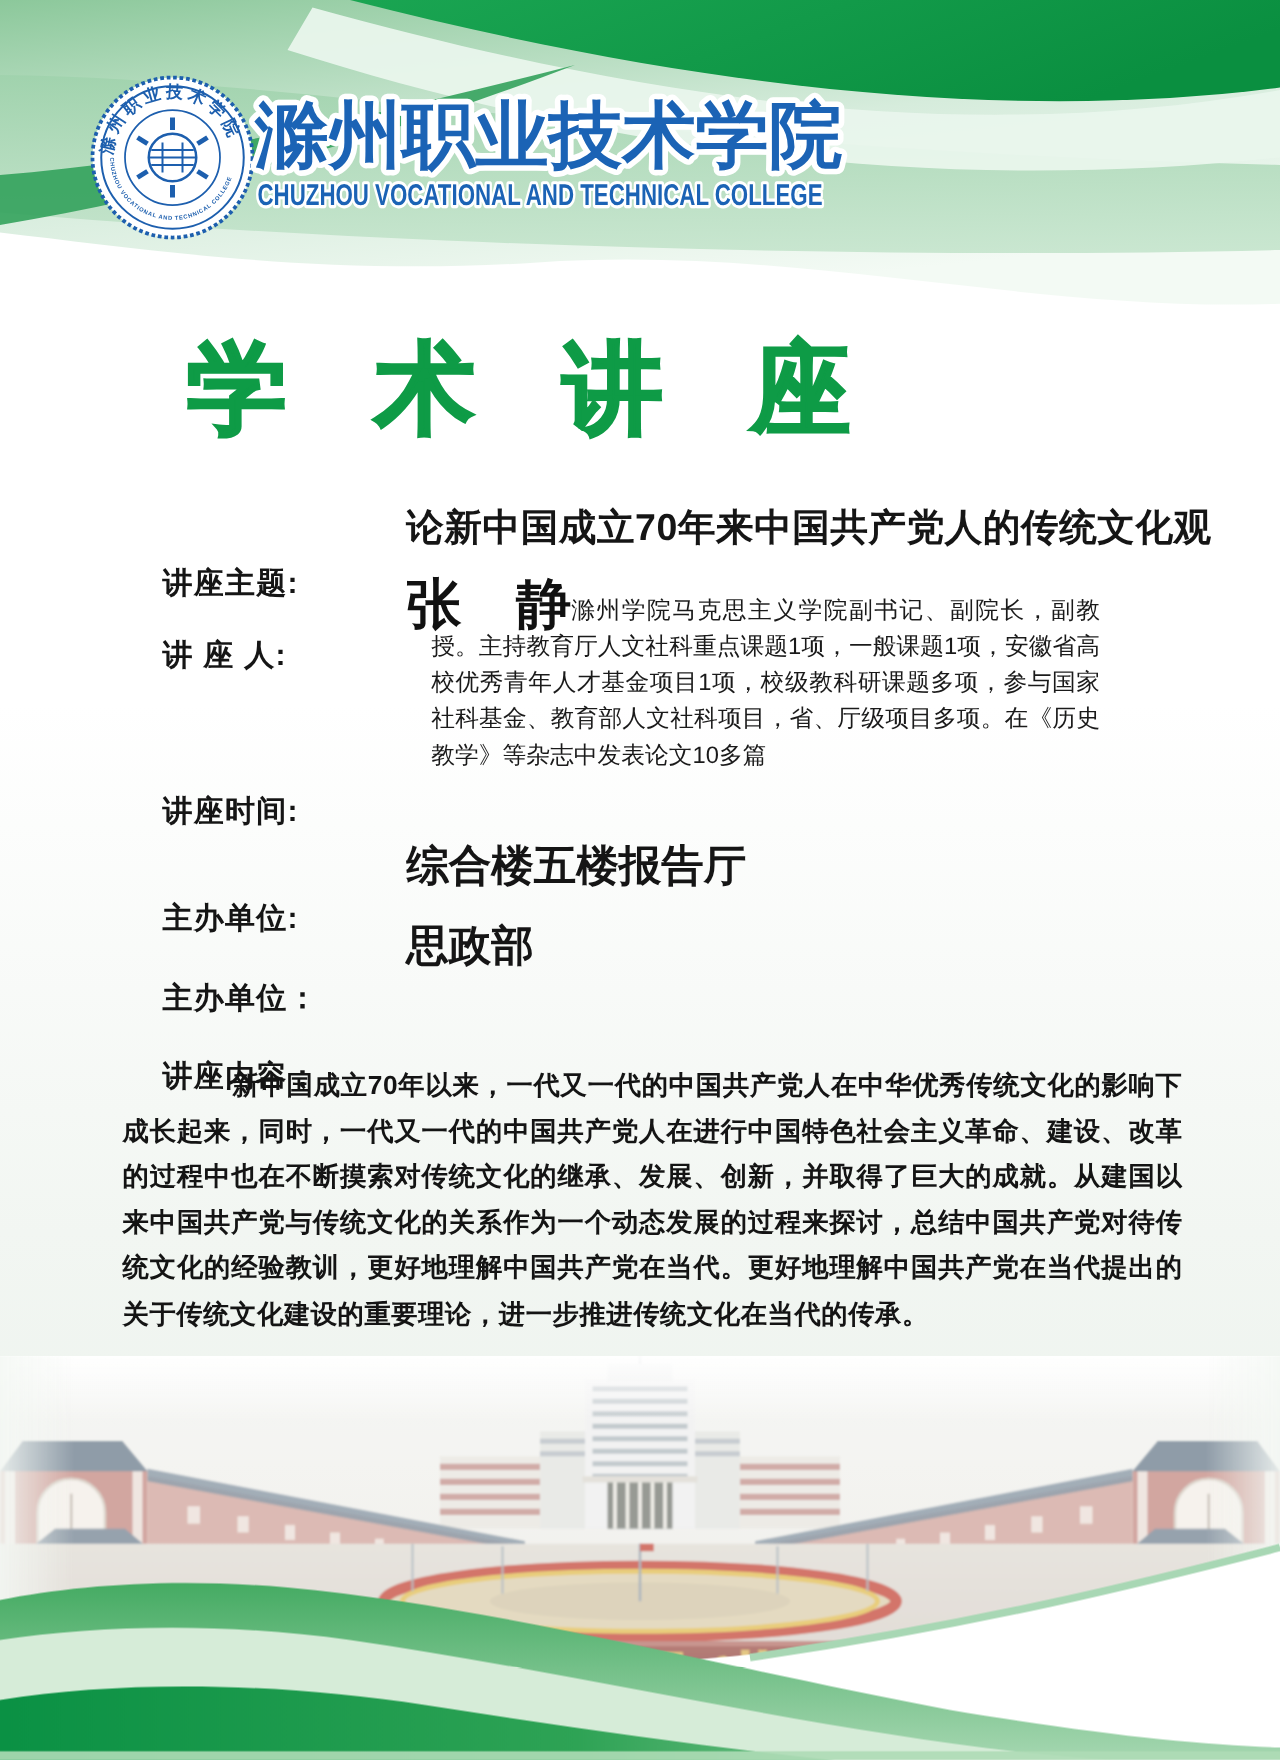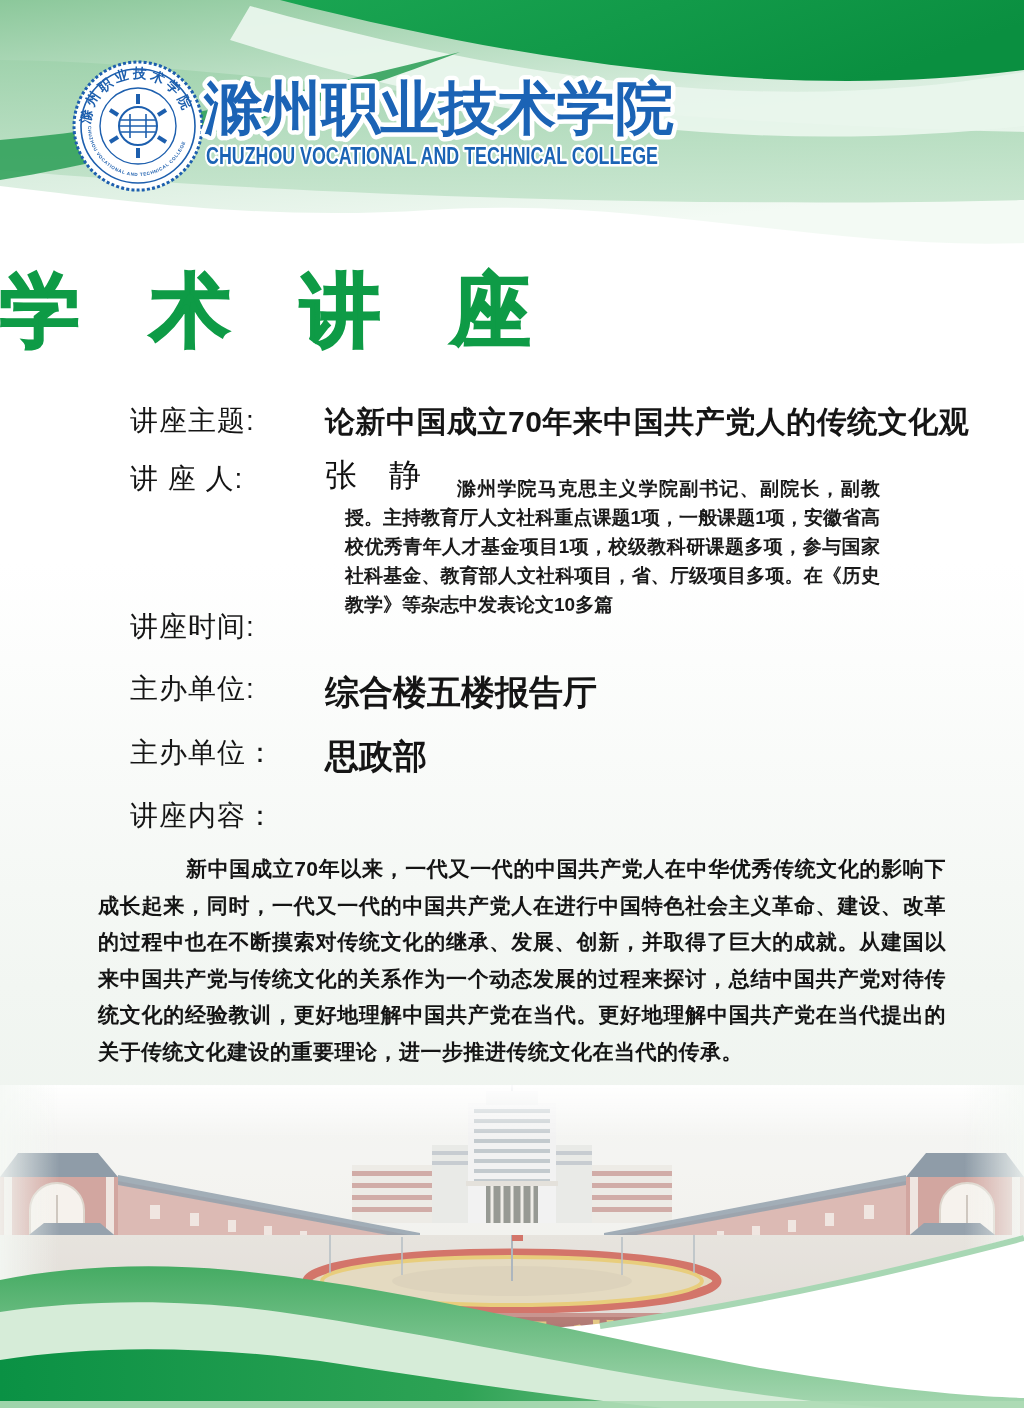--- a/index.html
+++ b/index.html
@@ -9,33 +9,33 @@
     font-family:"Liberation Sans","DejaVu Sans",sans-serif;
   }
   
   .header{position:absolute;top:0;left:0;width:1024px;height:250px;z-index:3;}
   .header svg{display:block;}
   .seal{position:absolute;left:70px;top:58px;width:136px;height:136px;z-index:4;}
   .college-name{position:absolute;left:192px;top:66px;width:790px;height:120px;z-index:4;}
   
   .poster-title{
     position:absolute;top:258px;left:0;width:832px;z-index:4;
-    font-size:80px;font-weight:bold;color:#0e9b46;
+    text-align:center;font-size:80px;font-weight:bold;color:#0e9b46;
     -webkit-text-stroke:2px #0e9b46;word-spacing:44px;letter-spacing:2px;white-space:nowrap;
   }
   
   .row{position:absolute;left:130px;width:840px;display:flex;align-items:flex-start;z-index:4;}
-  .lbl{flex:0 0 195px;font-size:28px;font-weight:normal;color:#151515;letter-spacing:1px;white-space:nowrap;}
+  .lbl{flex:0 0 195px;font-size:24px;font-weight:bold;color:#151515;letter-spacing:1px;white-space:nowrap;margin-top:48px;}
   .val{font-size:34px;font-weight:bold;color:#151515;white-space:nowrap;}
   .val.topic{font-size:30px;letter-spacing:0.5px;}
   .speaker-block{position:relative;flex:1 1 auto;}
-  .speaker-name{position:absolute;left:0;top:-6px;font-size:32px;font-weight:normal;color:#111;white-space:nowrap;text-align:center;}
+  .speaker-name{position:absolute;left:0;top:-6px;font-size:44px;font-weight:bold;color:#111;white-space:nowrap;text-align:center;}
   .speaker-bio{
     margin:0 0 16px 20px;padding-top:14px;width:535px;
-    font-size:19px;line-height:29px;font-weight:bold;color:#1a1a1a;
+    font-size:19px;line-height:29px;font-weight:normal;color:#1a1a1a;
     text-indent:112px;text-align:justify;
   }
   .paragraph{
     position:absolute;left:98px;top:851px;width:848px;z-index:4;margin:0;
     font-size:21px;line-height:36.5px;font-weight:bold;color:#141414;
     text-indent:88px;text-align:justify;letter-spacing:0.5px;
   }
   
   .photo{position:absolute;left:0;top:1085px;width:1024px;height:290px;z-index:1;}
   .photo-fade-top{position:absolute;left:0;top:1085px;width:1024px;height:55px;z-index:2;
@@ -122,21 +122,21 @@
   </div>
 
   <div class="row" style="top:460px">
     <span class="lbl">讲 座 人:</span>
     <div class="speaker-block">
       <span class="speaker-name">张　静</span>
       <p class="speaker-bio">滁州学院马克思主义学院副书记、副院长，副教授。主持教育厅人文社科重点课题1项，一般课题1项，安徽省高校优秀青年人才基金项目1项，校级教科研课题多项，参与国家社科基金、教育部人文社科项目，省、厅级项目多项。在《历史教学》等杂志中发表论文10多篇</p>
     </div>
   </div>
 
-  <div class="row" style="top:608px">
+  <div class="row" style="top:585px">
     <span class="lbl">讲座时间:</span>
   </div>
 
   <div class="row" style="top:670px">
     <span class="lbl">主办单位:</span>
     <span class="val">综合楼五楼报告厅</span>
   </div>
 
   <div class="row" style="top:797px">
     <span class="lbl">讲座内容：</span>

